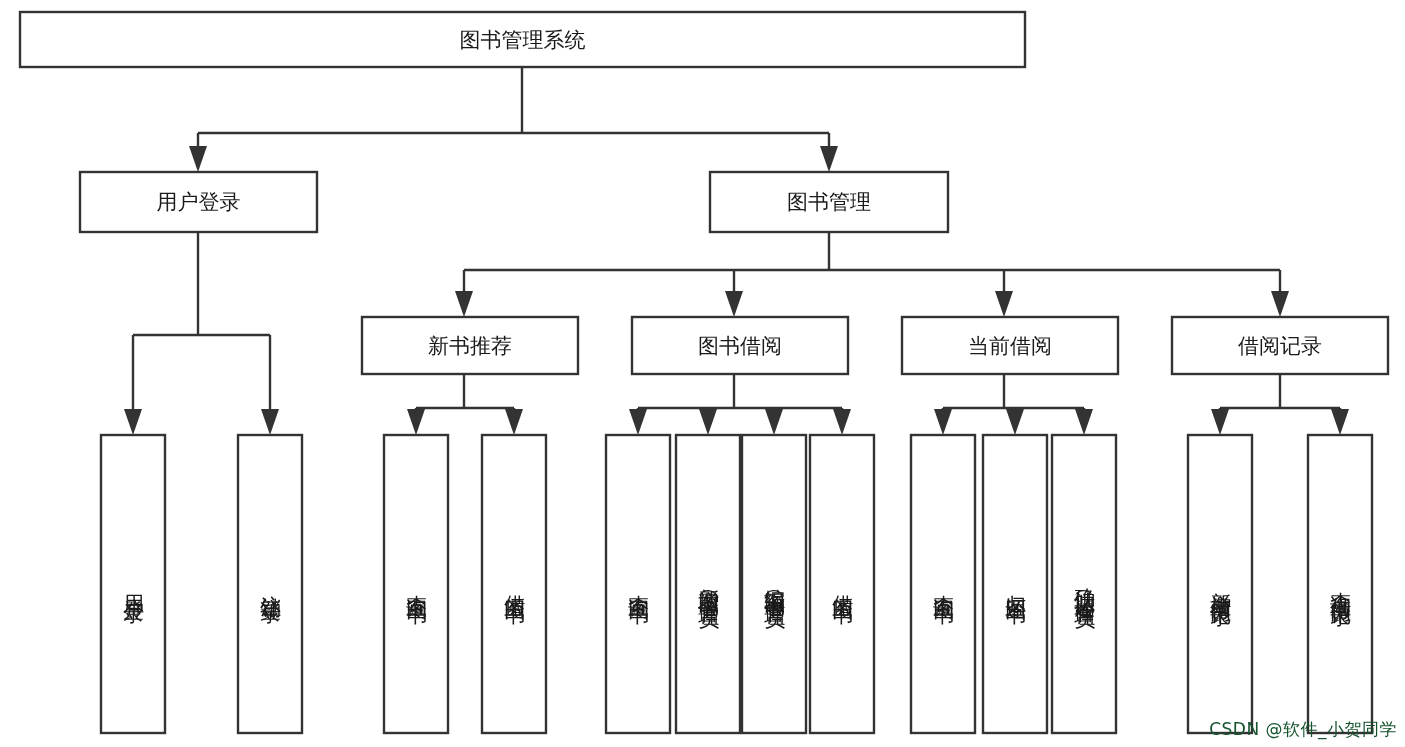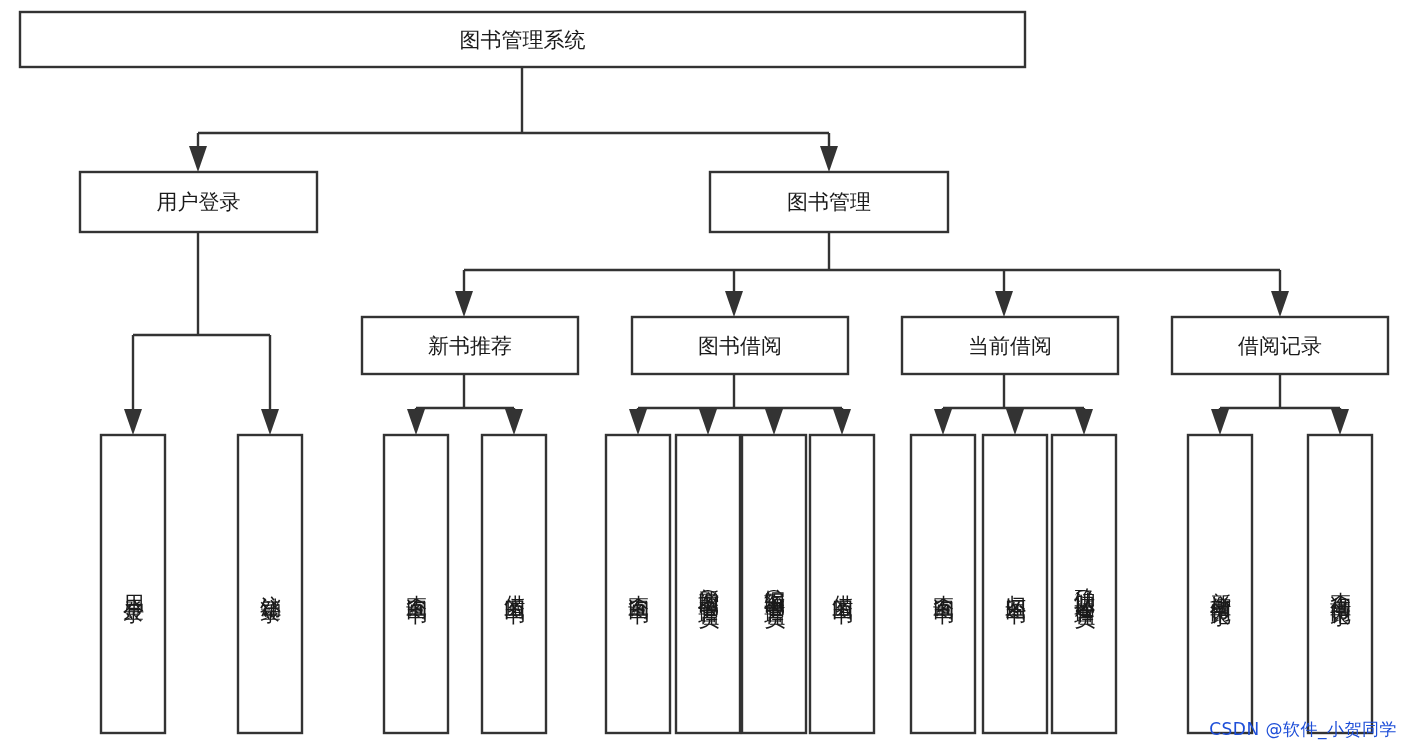--- a/index.html
+++ b/index.html
@@ -67,21 +67,21 @@
     letter-spacing: 3px;
     color: #1a1a1a;
     white-space: nowrap;
   }
   .watermark {
     position: absolute;
     right: 8px;
     bottom: 6px;
     font-family: "DejaVu Sans", "Liberation Sans", sans-serif;
     font-size: 17px;
-    color: #1d4ed8;
+    color: #14532d;
     letter-spacing: 0.5px;
     white-space: nowrap;
     user-select: none;
     margin-top: 33px;
   }
 </style>
 </head>
 <body>
 
 <div id="diagram-root">

